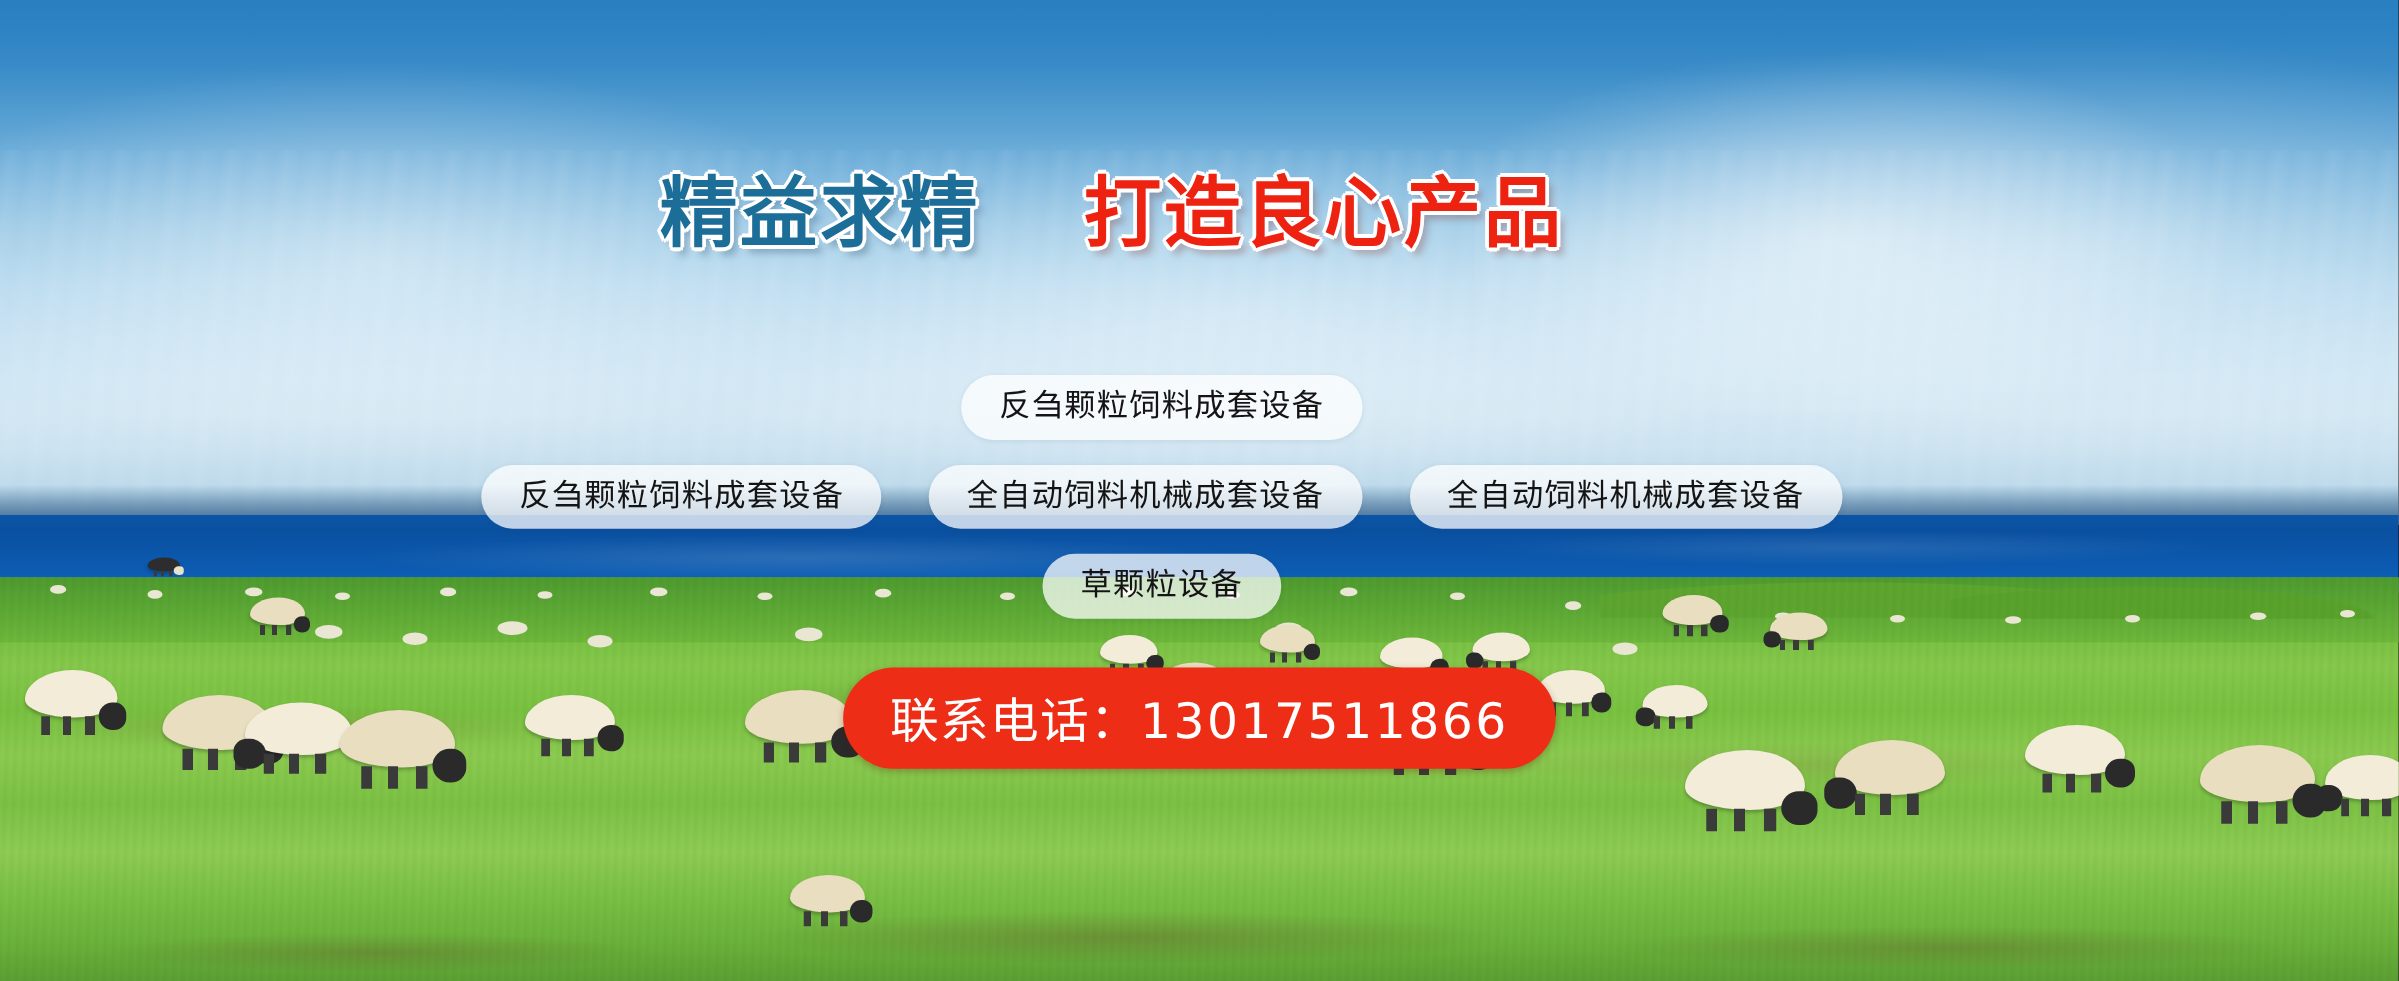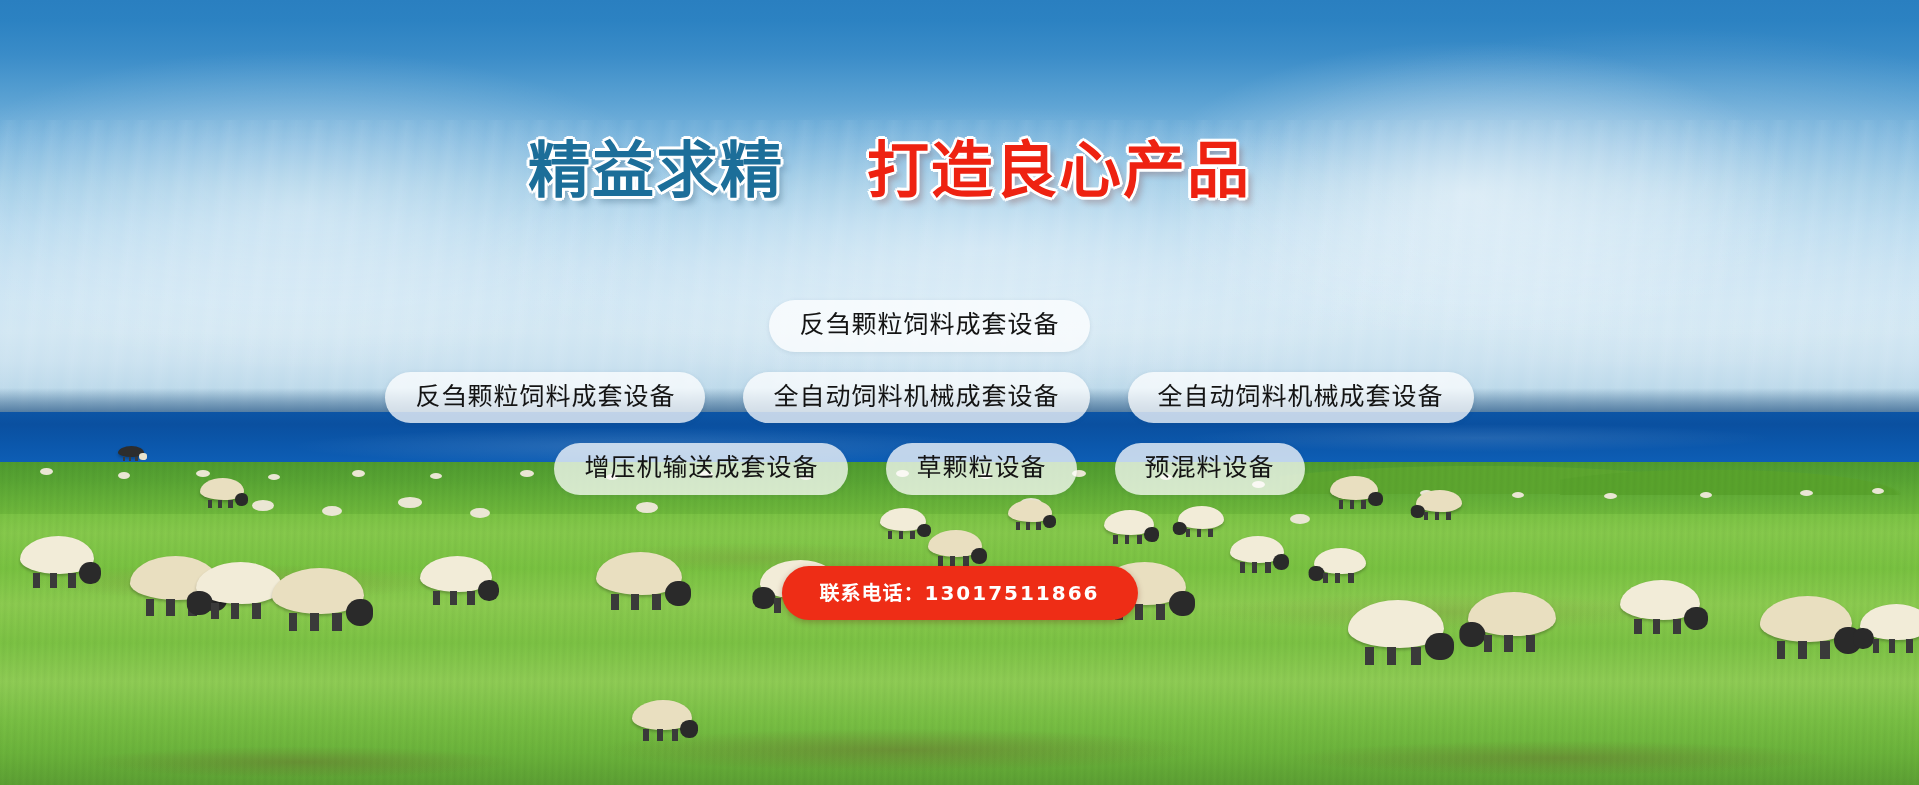--- a/index.html
+++ b/index.html
@@ -252,25 +252,25 @@
     white-space: nowrap;
     line-height: 1.1;
     box-shadow: 0 1px 4px rgba(40,70,95,0.10);
   }
 
   
   .phone-pill {
     position: absolute;
     left: 50%;
     transform: translateX(-50%);
-    top: 566px;
+    top: 534px;
     background: #ee2d16;
     color: #ffffff;
-    font-size: 20px;
-    font-weight: 700;
+    font-size: 39px;
+    font-weight: 400;
     letter-spacing: 1px;
     padding: 11px 38px 14px;
     border-radius: 999px;
     white-space: nowrap;
     box-shadow: 0 2px 6px rgba(90,20,10,0.30);
   }
   .phone-pill .num { letter-spacing: 2px; }
 </style>
 </head>
 <body>
@@ -363,23 +363,21 @@
       <div class="pill">反刍颗粒饲料成套设备</div>
     </div>
 
     <div class="pill-row">
       <div class="pill">反刍颗粒饲料成套设备</div>
       <div class="pill">全自动饲料机械成套设备</div>
       <div class="pill">全自动饲料机械成套设备</div>
     </div>
 
     <div class="pill-row">
-      <div class="pill">增压机输送成套设备</div>
       <div class="pill">草颗粒设备</div>
-      <div class="pill">预混料设备</div>
     </div>
 
   </div>
 
   <div class="phone-pill">
     <span>联系电话：</span><span class="num">13017511866</span>
   </div>
 
 </div>
 

